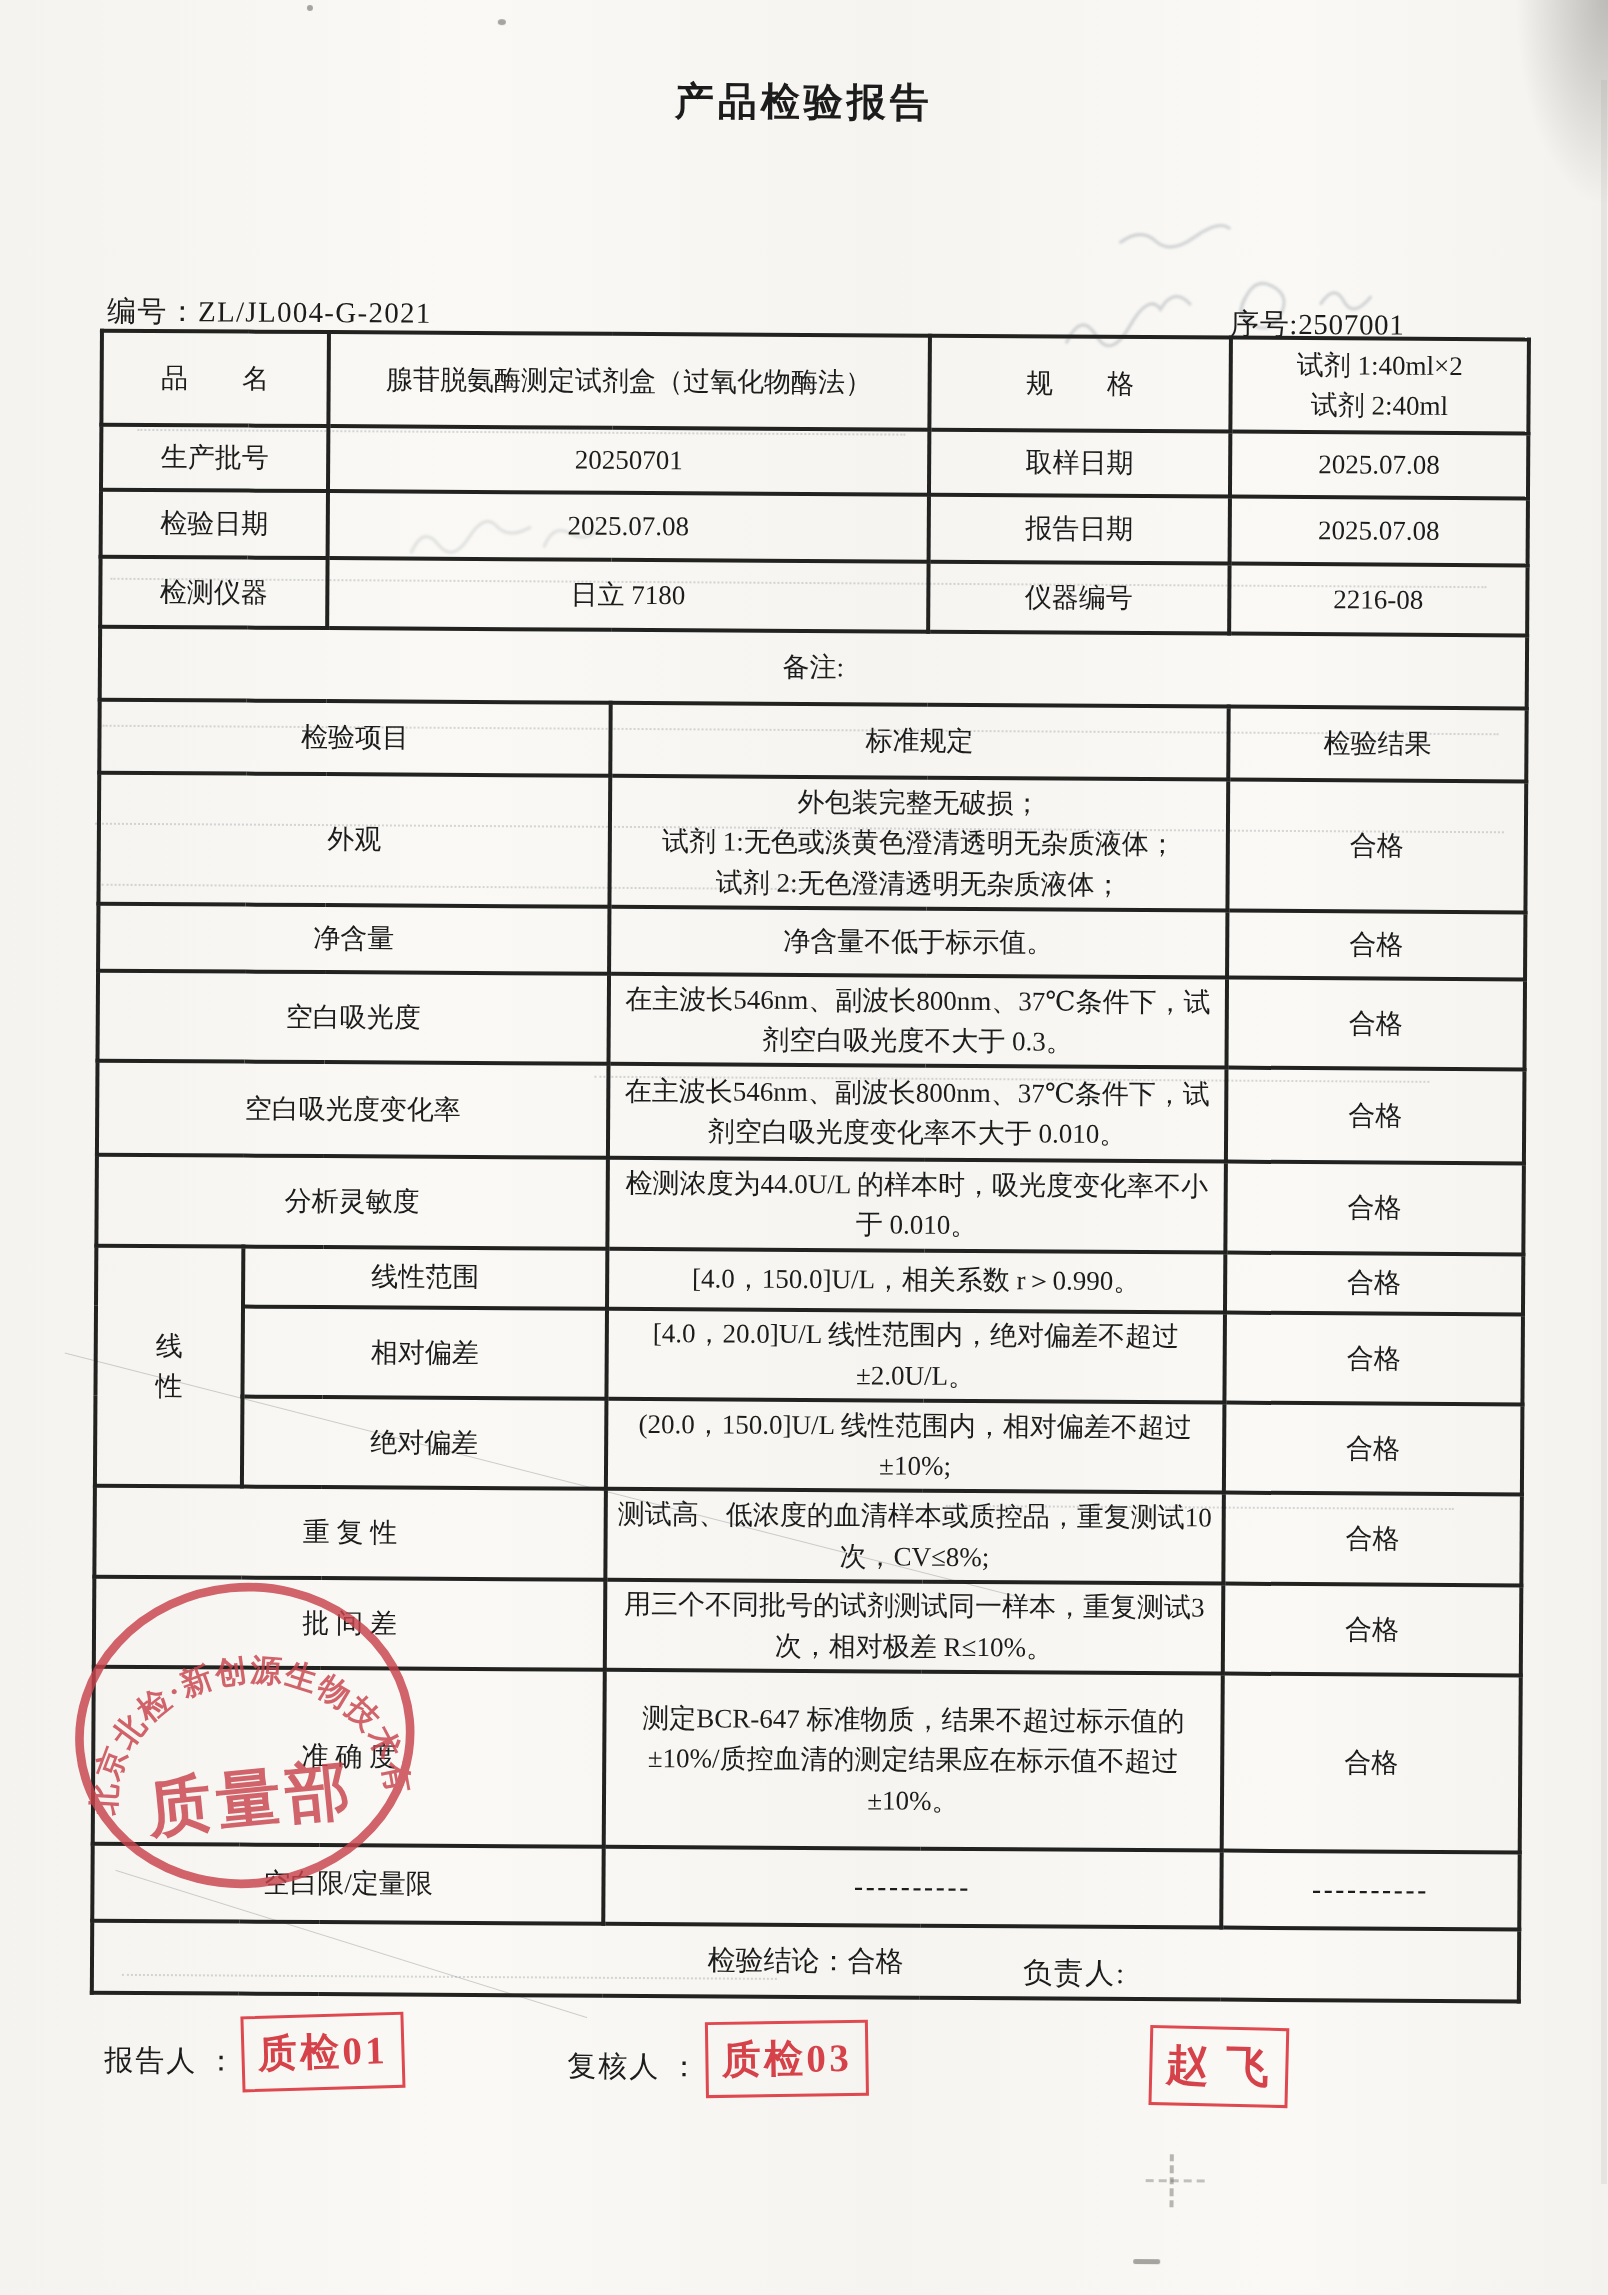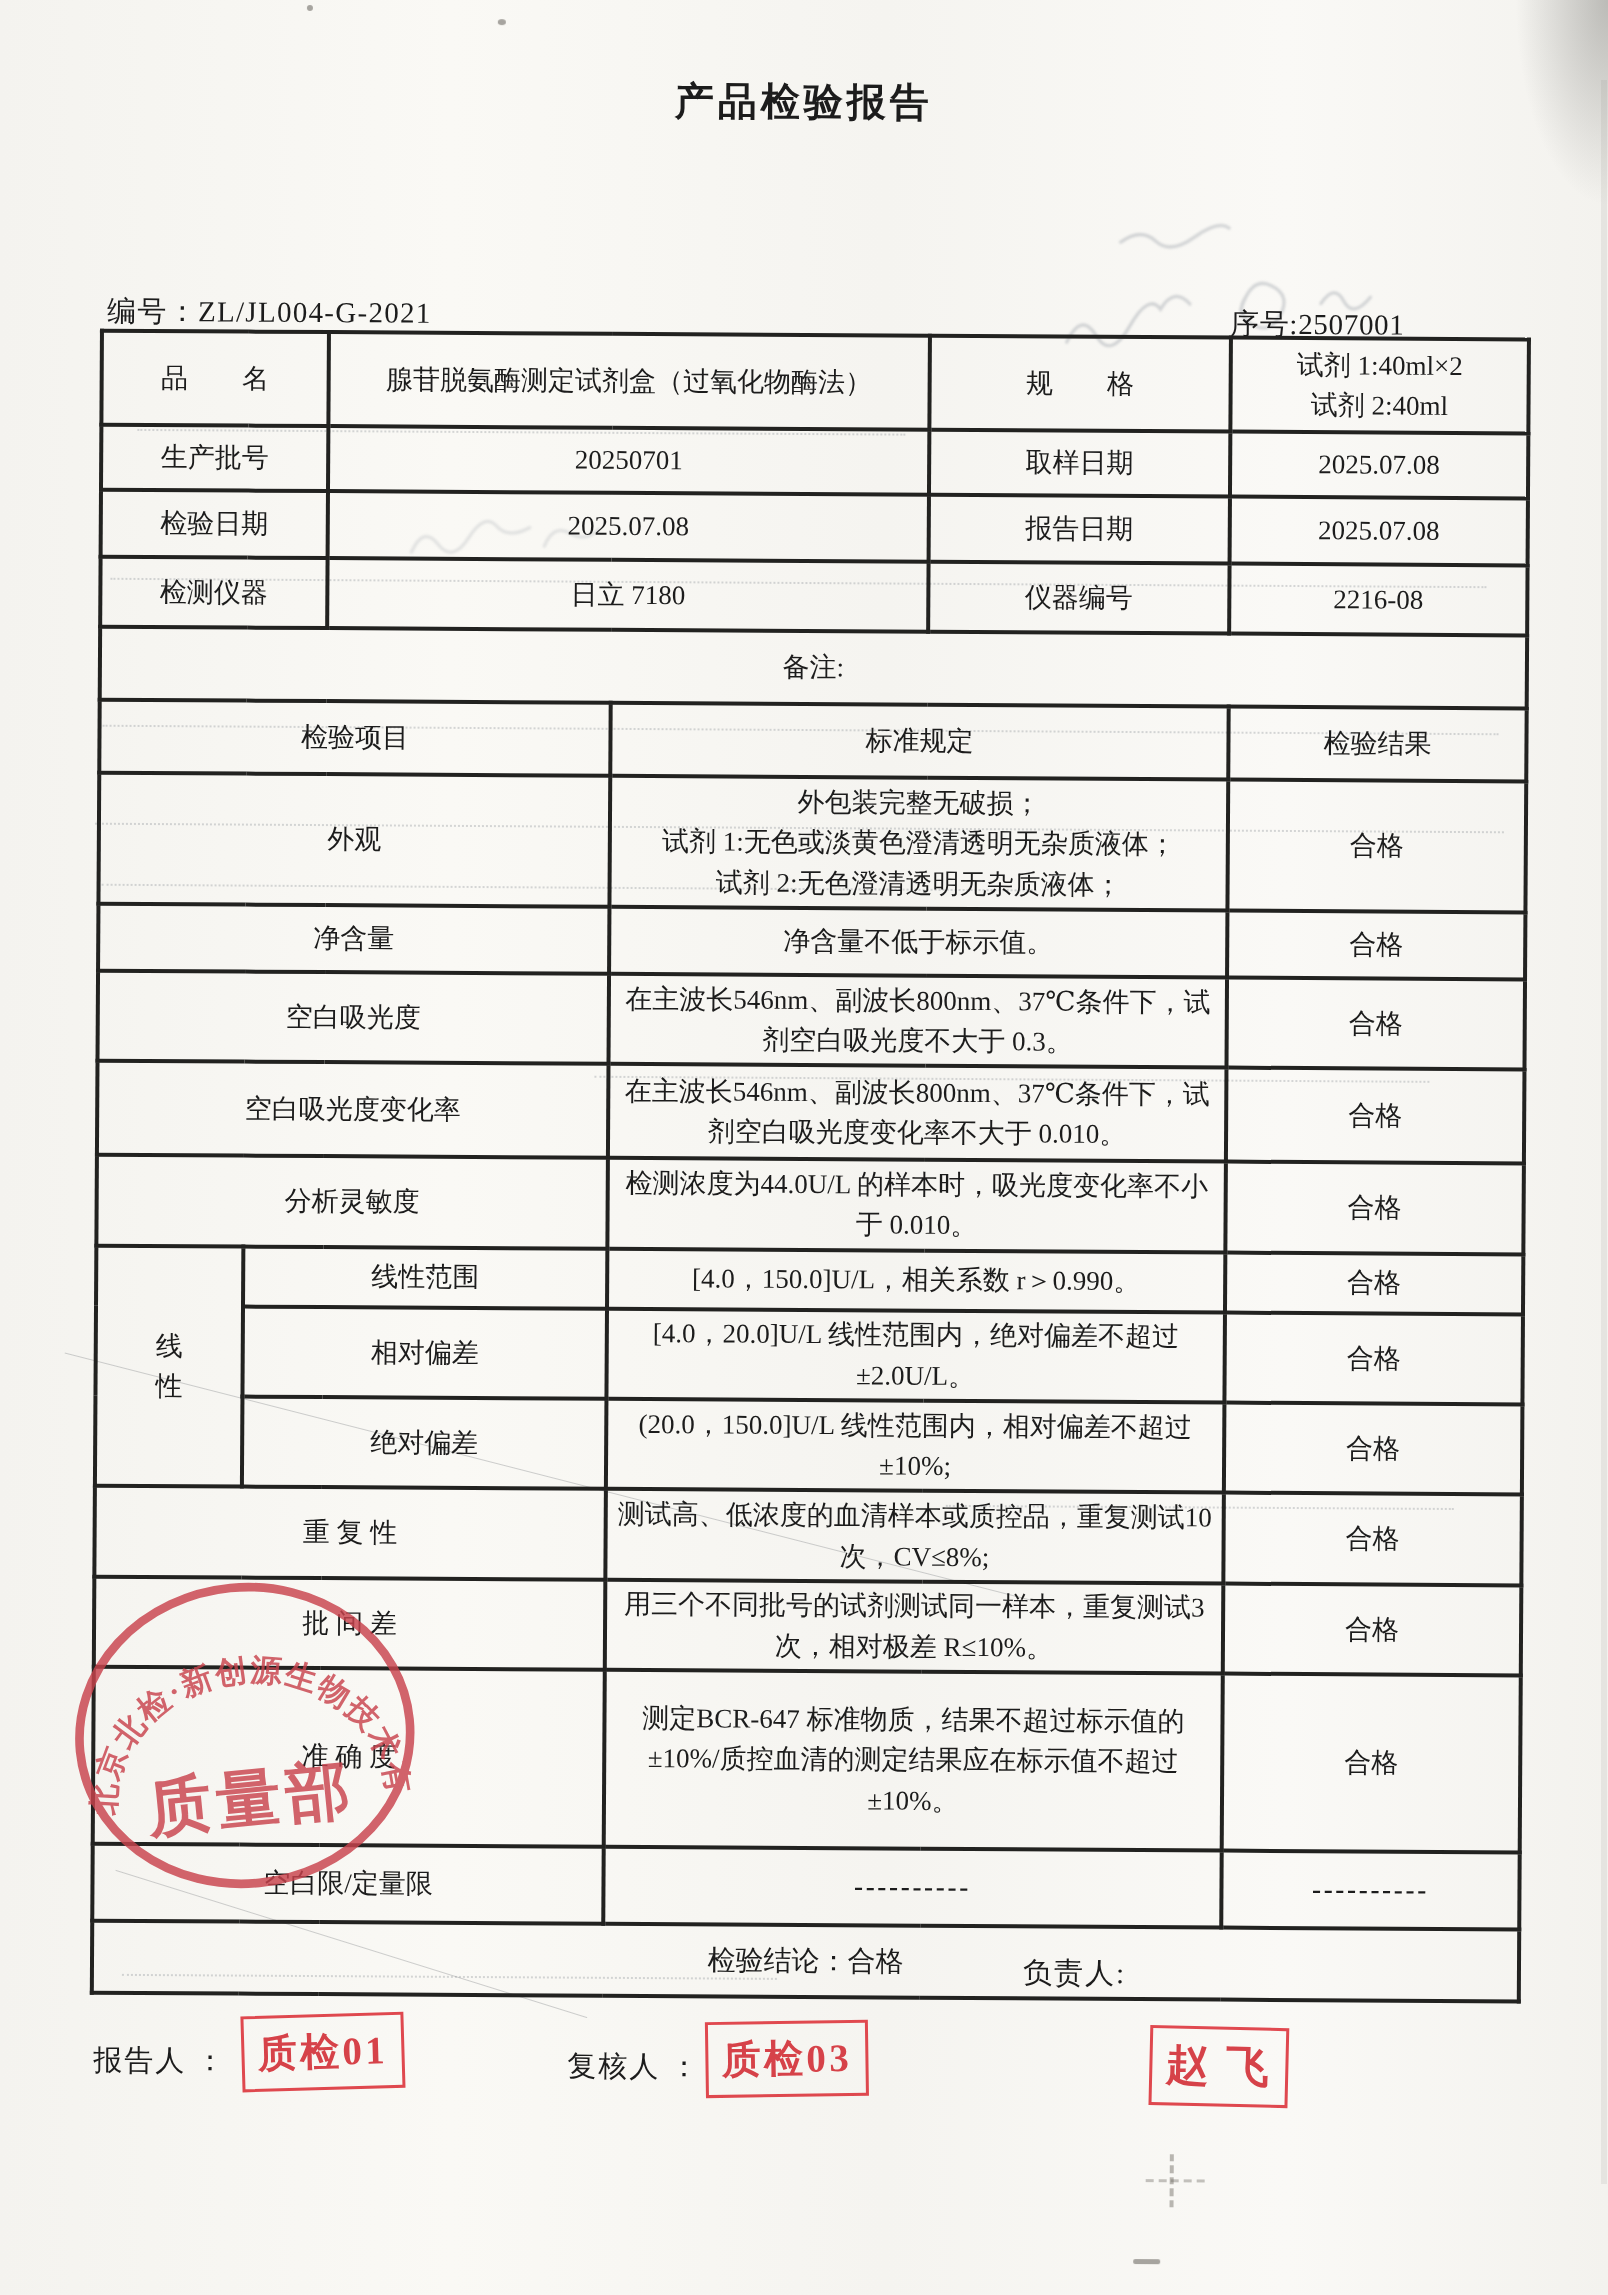--- a/index.html
+++ b/index.html
@@ -199,21 +199,21 @@
         <td colspan="3">空白限/定量限</td>
         <td colspan="2" class="dashes">----------</td>
         <td class="dashes">----------</td>
       </tr>
       <tr style="height:72px">
         <td colspan="6" class="left" style="font-size:28px;">检验结论：合格</td>
       </tr>
     </tbody>
       </table>
 
-    <div class="sig-label" style="left:106px;top:2045px;">报告人 ：</div>
+    <div class="sig-label" style="left:117px;top:2045px;">报告人 ：</div>
     <div class="stamp-box rot-n2" style="left:254px;top:2017px;">质检01</div>
     <div class="sig-label" style="left:580px;top:2048px;text-align:center;">复核人 ：</div>
     <div class="stamp-box rot-n1" style="left:718px;top:2021px;">质检03</div>
     <div class="sig-label" style="left:1035px;top:1935px;margin-top:17px;">负责人:</div>
     <div class="stamp-box rot-p1" style="left:1162px;top:2024px;font-size:43px;">赵 飞</div>
 
     <svg class="oval-stamp" viewBox="0 0 534 490" xmlns="http://www.w3.org/2000/svg" xmlns:xlink="http://www.w3.org/1999/xlink">
       <ellipse cx="267" cy="244" rx="248" ry="222" fill="none" stroke="#c9434d" stroke-width="13"></ellipse>
       <path id="sealArc" d="M 62 344 A 205 181 0 1 1 472 344" fill="none"></path>
       <text font-size="47" font-weight="bold" fill="#c9434d" letter-spacing="3">

